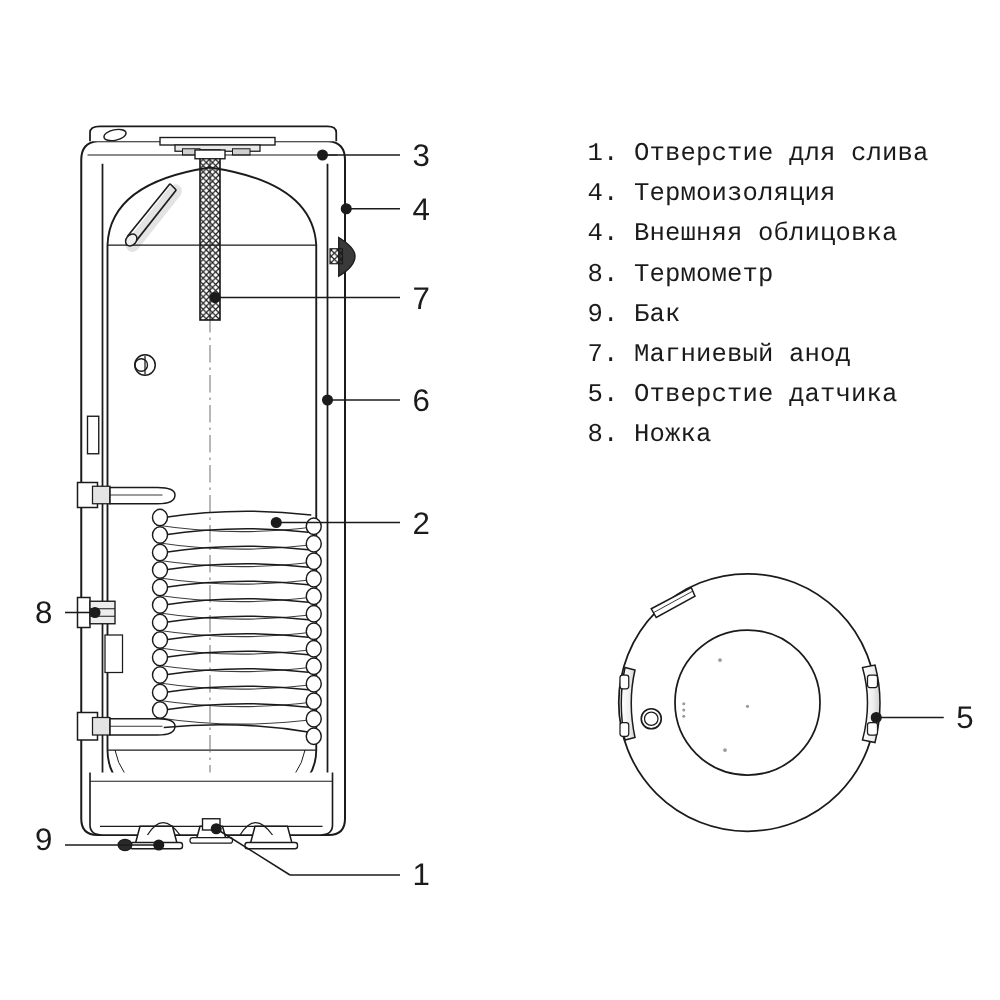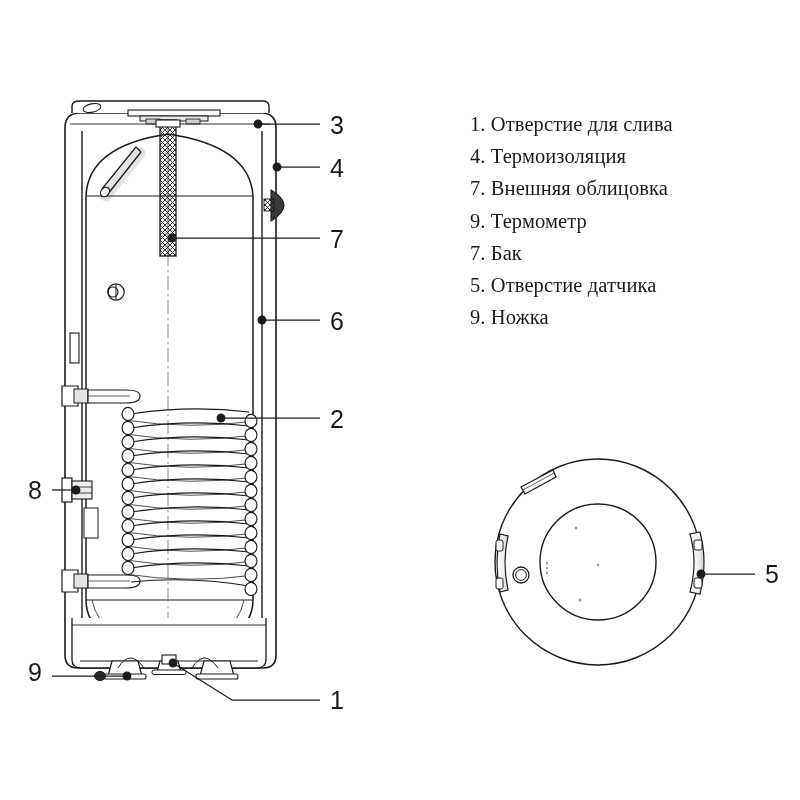--- a/index.html
+++ b/index.html
@@ -28,21 +28,21 @@
     height: 800px;
     display: block;
   }
   .legend {
     position: absolute;
     left: 470px;
     top: 108px;
     width: 300px;
   }
   .legend-item {
-    font-family: Liberation Serif, serif;
+    font-family: Liberation Mono, monospace;
     font-size: 20.5px;
     color: #1b1b1b;
     line-height: 32.2px;
     white-space: nowrap;
     letter-spacing: 0.1px;
   }
   .callout {
     position: absolute;
     font-family: "Liberation Sans", sans-serif;
     font-size: 25px;
@@ -328,25 +328,26 @@
       <g stroke="#1b1b1b" stroke-width="1.25" fill="#1b1b1b">
         <circle cx="701" cy="574" r="3.8"></circle>
         <line x1="701" y1="574" x2="755" y2="574"></line>
       </g>
     </g>
   </svg>
 
   <div class="legend">
     <div class="legend-item">1. Отверстие для слива</div>
     <div class="legend-item">4. Термоизоляция</div>
-    <div class="legend-item">7. Внешняя облицовка</div>
-    <div class="legend-item">9. Термометр</div>
-    <div class="legend-item">7. Бак</div>
+    <div class="legend-item">4. Внешняя облицовка</div>
+    <div class="legend-item">8. Термометр</div>
+    <div class="legend-item">9. Бак</div>
+    <div class="legend-item">7. Магниевый анод</div>
     <div class="legend-item">5. Отверстие датчика</div>
-    <div class="legend-item">9. Ножка</div>
+    <div class="legend-item">8. Ножка</div>
   </div>
 
   <div class="callout" style="left:330px; top:113px;">3</div>
   <div class="callout" style="left:330px; top:156px;">4</div>
   <div class="callout" style="left:330px; top:227px;">7</div>
   <div class="callout" style="left:330px; top:309px;">6</div>
   <div class="callout" style="left:330px; top:407px;">2</div>
   <div class="callout" style="left:28px;  top:478px;">8</div>
   <div class="callout" style="left:28px;  top:660px;">9</div>
   <div class="callout" style="left:330px; top:688px;">1</div>

